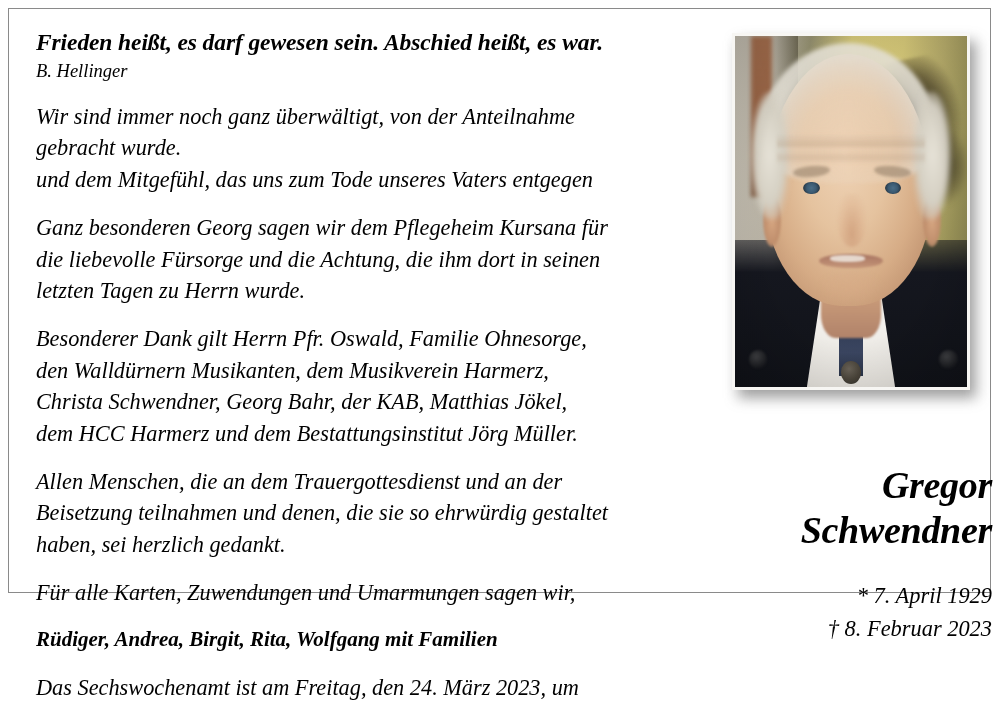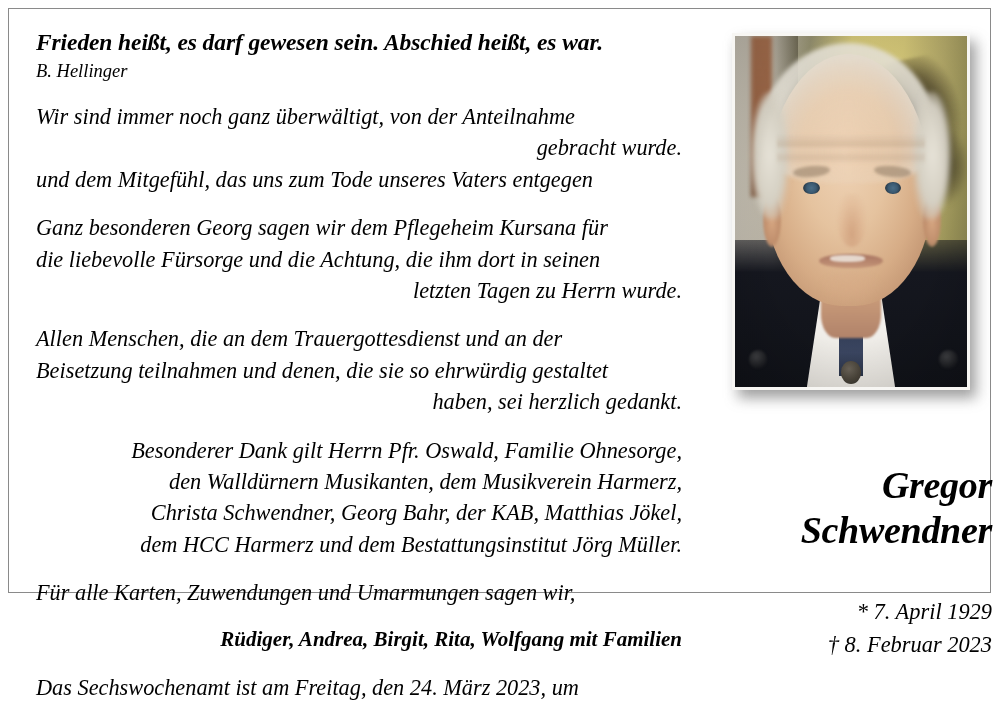--- a/index.html
+++ b/index.html
@@ -55,21 +55,21 @@
     text-align: left;
     padding-right: 22px;
     margin-top: 1px;
   }
 
   .para {
     font-style: italic;
     font-size: 22.3px;
     line-height: 31.4px;
     margin-top: 17px;
-    text-align: right;
+    text-align: left;
   }
   .para .ln { display: block; }
 
   .para.justified .ln {
     display: flex;
     justify-content: space-between;
   }
   .para.justified .ln.last {
     display: block;
   }
@@ -358,21 +358,21 @@
     text-align: right;
   }
   .name-line {
     font-style: italic;
     font-weight: bold;
     font-size: 38px;
     line-height: 45px;
     letter-spacing: -0.3px;
   }
   .dates {
-    margin-top: 42px;
+    margin-top: 26px;
   }
   .date-line {
     font-style: italic;
     font-size: 22.4px;
     line-height: 33px;
   }
 </style>
 </head>
 <body>
 
@@ -400,39 +400,39 @@
       <div class="para justified">
         <span class="ln">
             <span>Ganz besonderen Georg sagen wir dem Pflegeheim Kursana für</span>
             <span></span>
           </span>
         <span class="ln">
             <span>die liebevolle Fürsorge und die Achtung, die ihm dort in seinen</span>
             <span></span>
           </span>
         <span class="ln last">letzten Tagen zu Herrn wurde.</span>
-      </div>
-
-      <div class="para justified">
-        <span class="ln">
-            <span>Allen Menschen, die an dem Trauergottesdienst und an der</span>
-            <span></span>
-          </span>
-        <span class="ln">
-            <span>Beisetzung teilnahmen und denen, die sie so ehrwürdig gestaltet</span>
-            <span></span>
-          </span>
-        <span class="ln last">haben, sei herzlich gedankt.</span>
       </div>
 
       <div class="para">
         <span class="ln">Besonderer Dank gilt Herrn Pfr. Oswald, Familie Ohnesorge,</span>
         <span class="ln">den Walldürnern Musikanten, dem Musikverein Harmerz,</span>
         <span class="ln">Christa Schwendner, Georg Bahr, der KAB, Matthias Jökel,</span>
         <span class="ln">dem HCC Harmerz und dem Bestattungsinstitut Jörg Müller.</span>
+      </div>
+
+      <div class="para justified">
+        <span class="ln">
+            <span>Allen Menschen, die an dem Trauergottesdienst und an der</span>
+            <span></span>
+          </span>
+        <span class="ln">
+            <span>Beisetzung teilnahmen und denen, die sie so ehrwürdig gestaltet</span>
+            <span></span>
+          </span>
+        <span class="ln last">haben, sei herzlich gedankt.</span>
       </div>
 
       <div class="para justified">
         <span class="ln">
             <span>Für alle Karten, Zuwendungen und Umarmungen sagen wir,</span>
             <span></span>
           </span>
       </div>
 
       <div class="para names">Rüdiger, Andrea, Birgit, Rita, Wolfgang mit Familien</div>

